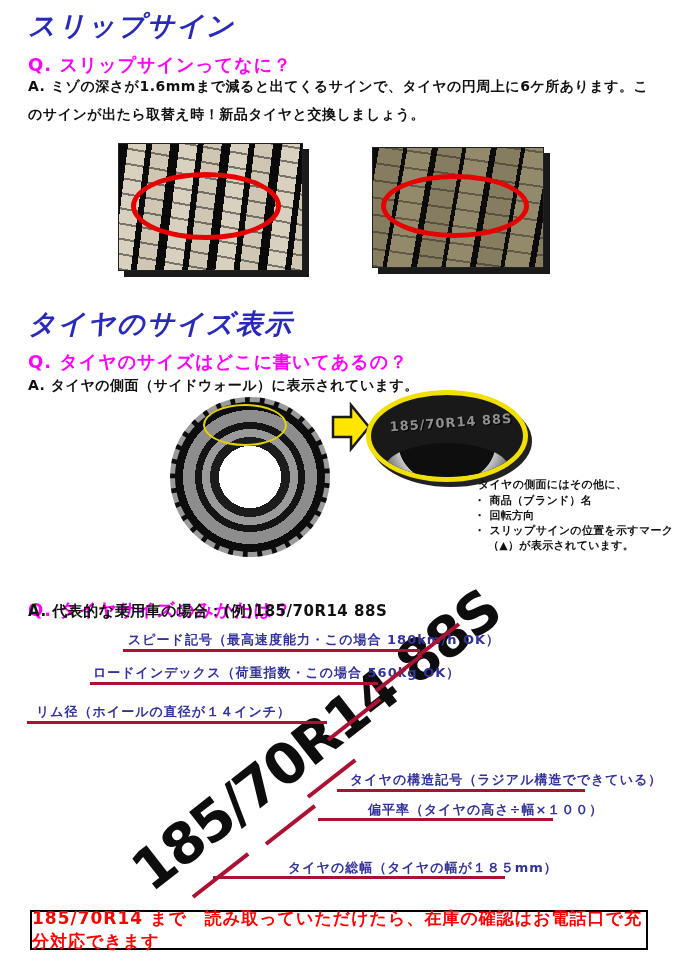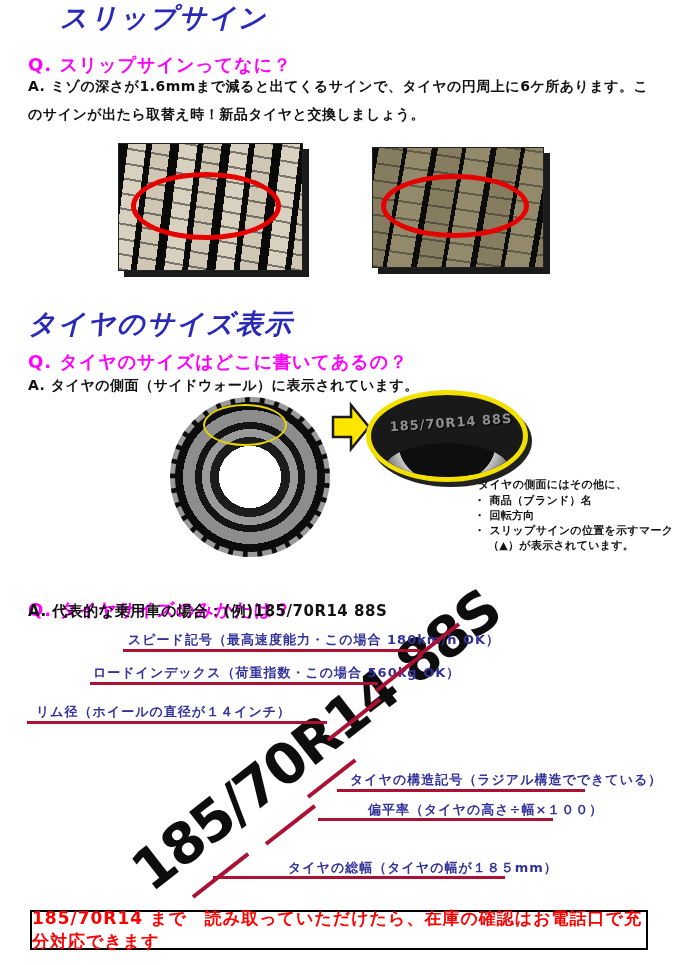--- a/index.html
+++ b/index.html
@@ -85,21 +85,21 @@
     border:2px solid #000; background:#fff;
     display:flex; align-items:center; justify-content:center;
     font-size:17px; font-weight:bold; color:#ff0000; letter-spacing:1px;
   }
 </style>
 </head>
 <body>
 
 <div id="page">
 
-  <div class="abs sec-title" style="left:28px; top:0;margin-left:32px;">スリップサイン</div>
+  <div class="abs sec-title" style="left:28px; top:8px;">スリップサイン</div>
 
   <div class="abs q-line" style="left:28px; top:53px;">Q. スリップサインってなに？</div>
 
   <div class="abs a-line" style="left:28px; top:72px; width:628px;">A. ミゾの深さが1.6mmまで減ると出てくるサインで、タイヤの円周上に6ケ所あります。このサインが出たら取替え時！新品タイヤと交換しましょう。</div>
 
   <div class="abs tread new" style="left:118px; top:143px; width:185px; height:128px;">
     <div class="red-ellipse" style="left:12px; top:28px; width:150px; height:68px;"></div>
   </div>
 
   <div class="abs tread worn" style="left:372px; top:147px; width:172px; height:121px;">

